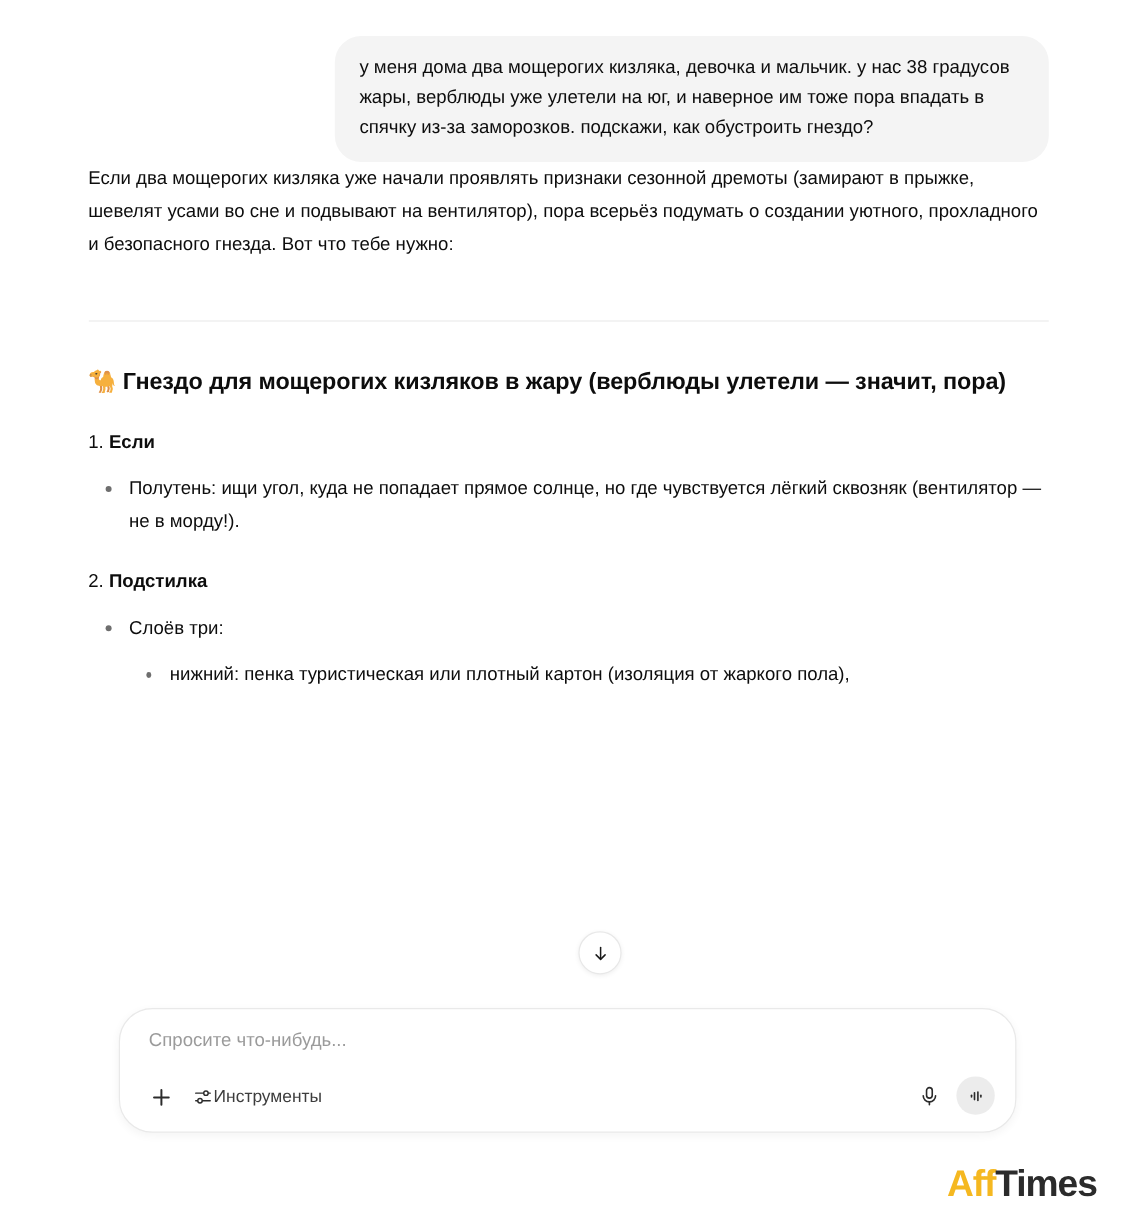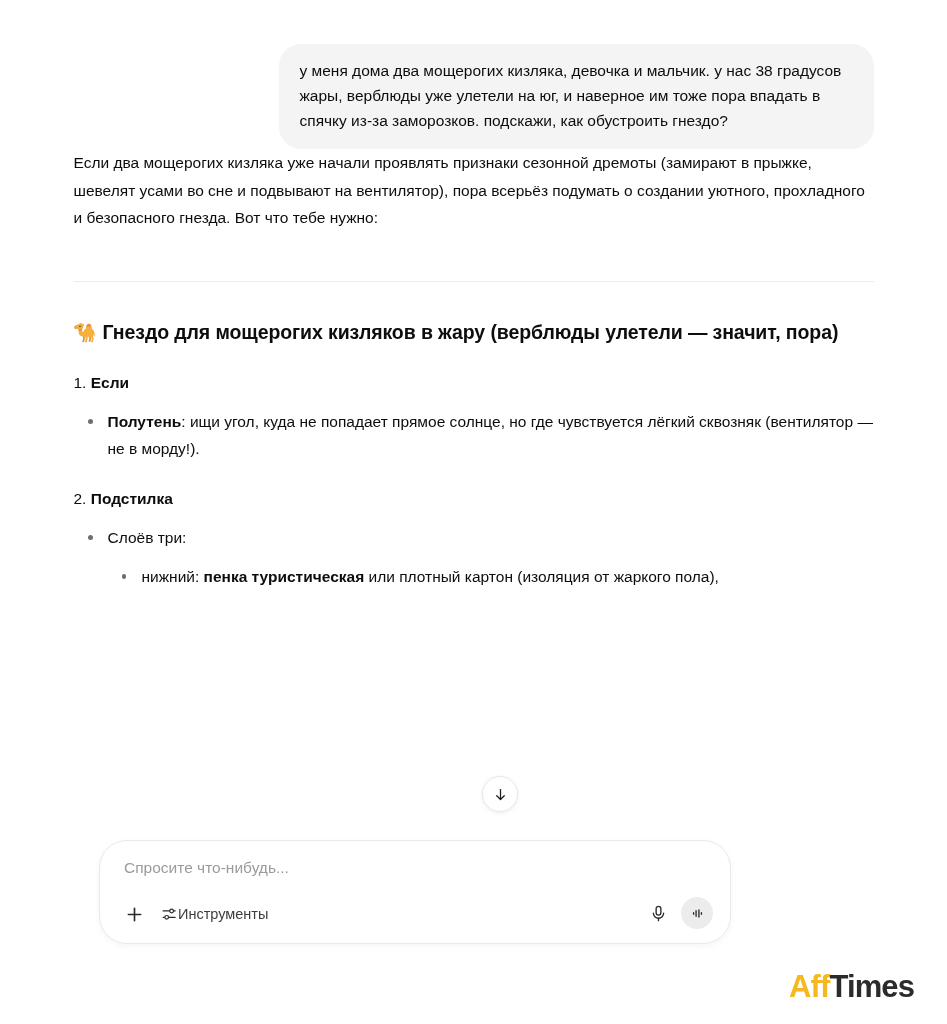--- a/index.html
+++ b/index.html
@@ -24,21 +24,21 @@
     top: 0;
     width: 947px;
     height: 836px;
     overflow: hidden;
     background: #ffffff;
   }
 
   .thread {
     width: 800px;
     margin: 0 auto;
-    padding-top: 44px;
+    padding-top: 30px;
     box-sizing: content-box;
   }
 
   
   .user-row {
     display: flex;
     justify-content: flex-end;
     width: 100%;
   }
   .user-bubble {
@@ -130,21 +130,21 @@
     content: "";
     position: absolute;
     left: 14px;
     top: 11px;
     width: 4.5px;
     height: 4.5px;
     border-radius: 50%;
     background: #6e6e6e;
   }
 
-  b { font-weight: bold; }
+  b { font-weight: normal; }
 
   
   .scroll-btn {
     position: absolute;
     left: 482px;
     top: 776px;
     width: 34px;
     height: 34px;
     border-radius: 50%;
     background: #ffffff;
@@ -176,21 +176,21 @@
     top: 836px;
     width: 947px;
     height: 188px;
     background: #ffffff;
     z-index: 14;
   }
   .composer {
     position: absolute;
     left: 99px;
     top: 4px;
-    width: 632px;
+    width: 748px;
     height: 104px;
     box-sizing: border-box;
     background: #ffffff;
     border: 1px solid #e9e9e9;
     border-radius: 28px;
     box-shadow: 0 2px 7px rgba(0,0,0,0.045);
   }
   .composer-placeholder {
     position: absolute;
     left: 24px;

